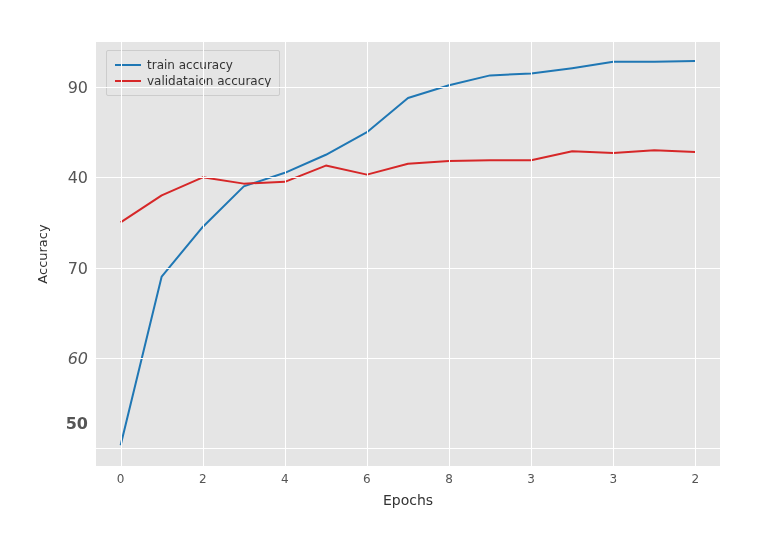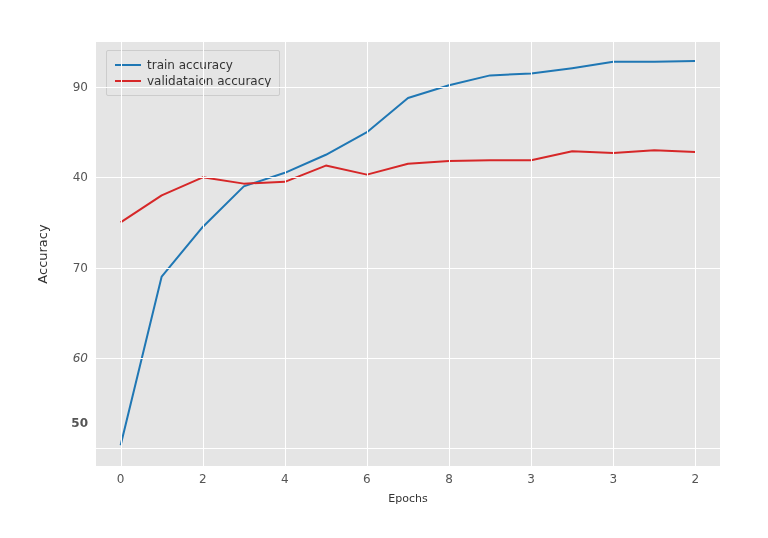--- a/index.html
+++ b/index.html
@@ -30,28 +30,28 @@
   .tick-label-x {
     position: absolute;
     transform: translate(-50%, 0);
     color: #555;
     font-size: 12px;
   }
   .tick-label-y {
     position: absolute;
     transform: translate(-100%, -50%);
     color: #555;
-    font-size: 12px;
+    font-size: 16px;
     text-align: right;
     padding-right: 6px;
   }
   .axis-label-x {
     position: absolute;
     transform: translate(-50%, 0);
-    font-size: 11px;
+    font-size: 14px;
     color: #333;
   }
   .axis-label-y {
     position: absolute;
     transform: translate(-50%, -50%) rotate(-90deg);
     font-size: 13px;
     color: #333;
   }
   .legend {
     position: absolute;

